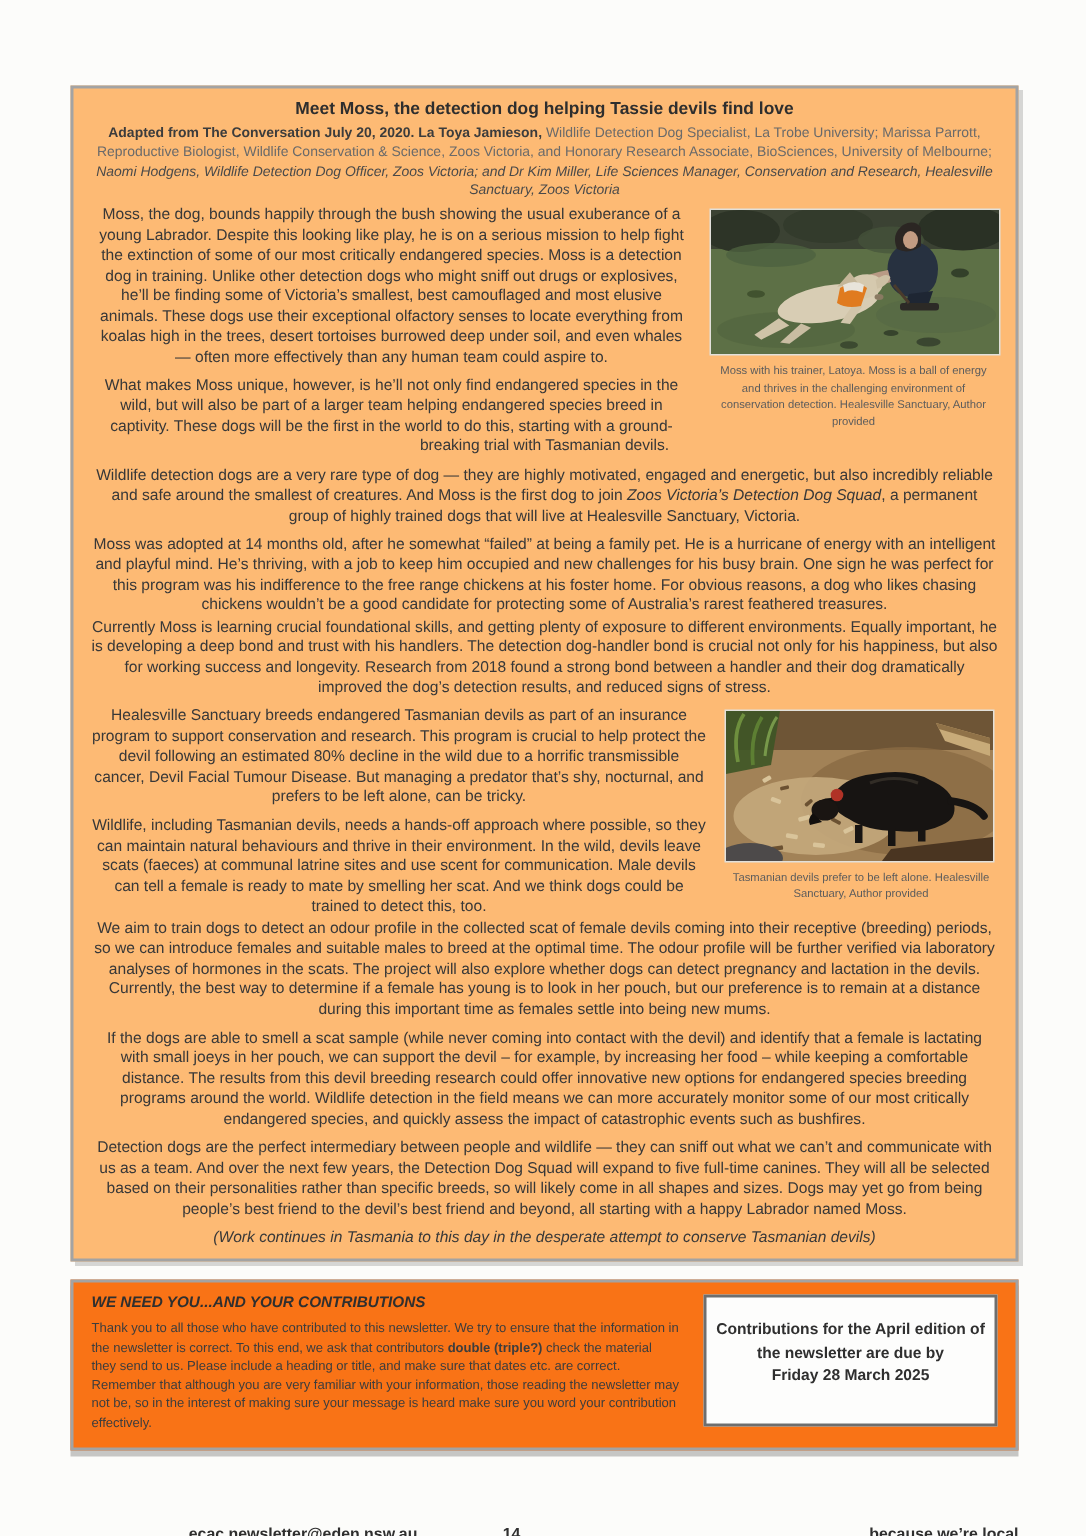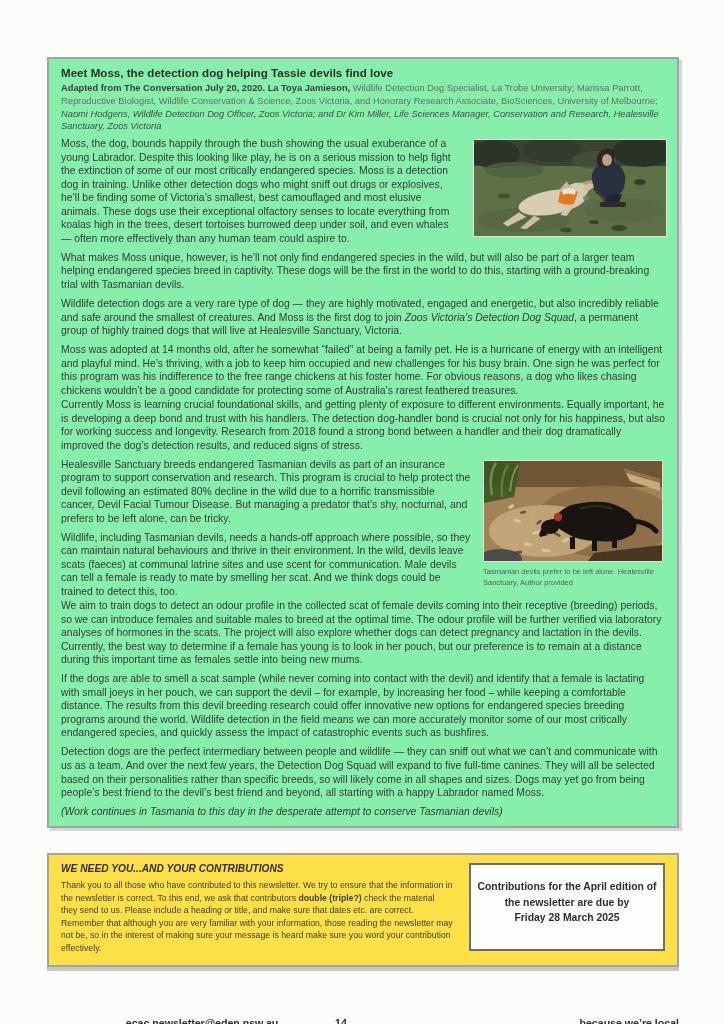--- a/index.html
+++ b/index.html
@@ -8,24 +8,25 @@
     background:#fcfcfa;
     font-family:"Liberation Sans",sans-serif;
     color:#3a3a3a;
     position:relative;
     overflow:hidden;
   }
   .article-box{
     position:absolute;
     left:47px;top:57px;width:632px;
     box-sizing:border-box;
-    background:#86efac;
+    background:#fdba74;
     border:2px solid #a3a3a3;
     box-shadow:3px 3px 0 #d6d6d4;
     padding:7px 12px 6px 12px;
+    text-align:center;
   }
   .article-title{
     font-size:11.6px;font-weight:bold;color:#2e2e2e;
     margin:0 0 3px 0;
   }
   .byline{
     font-size:9.3px;line-height:1.38;margin:0 0 4px 0;color:#6a6a6a;
   }
   .byline .b-bold{font-weight:bold;color:#3c3c3c;}
   .byline .b-italic{font-style:italic;color:#4a4a4a;}
@@ -43,21 +44,21 @@
   .figure svg{display:block;border:1px solid #e2e0da;}
   .caption{
     font-size:7.5px;line-height:1.5;color:#5c5c5c;
     margin-top:4px;
   }
   .inner-italic{font-style:italic;}
   .bottom-box{
     position:absolute;
     left:47px;top:853px;width:632px;
     box-sizing:border-box;
-    background:#fde047;
+    background:#f97316;
     border:2px solid #a3a3a3;
     box-shadow:0 4px 0 #c6c6c4;
     padding:8px 12px 10px 12px;
     display:flex;gap:16px;
   }
   .contrib-left{width:392px;flex:0 0 auto;}
   .contrib-heading{
     font-size:10.2px;font-weight:bold;font-style:italic;color:#2f2f2f;
     margin:0 0 5px 0;
   }
@@ -132,20 +133,21 @@
           <path d="M96 64 L84 76 L90 78 L100 68 Z" fill="#d1c5aa"></path>
           <path d="M112 52 Q120 48 122 52 Q118 58 112 58 Z" fill="#cdc0a4"></path>
           <path d="M86 52 L96 44 L100 52 Z" fill="#c4b698"></path>
         </g>
         <path d="M86 52 Q96 46 104 52 L100 64 Q90 66 84 62 Z" fill="#e07b1f"></path>
         <path d="M88 50 Q96 46 102 50 L101 55 Q93 52 89 55 Z" fill="#e8e4da"></path>
         <ellipse cx="112" cy="58" rx="3" ry="2" fill="#8a7a62"></ellipse>
         <ellipse cx="92" cy="90" rx="6" ry="2.5" fill="#3c4a30"></ellipse>
         <ellipse cx="120" cy="82" rx="5" ry="2" fill="#36432c"></ellipse>
       </svg>
+      <div class="caption">Moss with his trainer, Latoya. Moss is a ball of energy and thrives in the challenging environment of conservation detection. Healesville Sanctuary, Author provided</div>
     </div>
 
     <p>Moss, the dog, bounds happily through the bush showing the usual exuberance of a young Labrador. Despite this looking like play, he is on a serious mission to help fight the extinction of some of our most critically endangered species. Moss is a detection dog in training. Unlike other detection dogs who might sniff out drugs or explosives, he’ll be finding some of Victoria’s smallest, best camouflaged and most elusive animals. These dogs use their exceptional olfactory senses to locate everything from koalas high in the trees, desert tortoises burrowed deep under soil, and even whales — often more effectively than any human team could aspire to.</p>
     <p>What makes Moss unique, however, is he’ll not only find endangered species in the wild, but will also be part of a larger team helping endangered species breed in captivity. These dogs will be the first in the world to do this, starting with a ground-breaking trial with Tasmanian devils.</p>
     <p><span>Wildlife detection dogs are a very rare type of dog — they are highly motivated, engaged and energetic, but also incredibly reliable and safe around the smallest of creatures. And Moss is the first dog to join </span><span class="inner-italic">Zoos Victoria’s Detection Dog Squad</span><span>, a permanent group of highly trained dogs that will live at Healesville Sanctuary, Victoria.</span></p>
     <p class="tight">Moss was adopted at 14 months old, after he somewhat “failed” at being a family pet. He is a hurricane of energy with an intelligent and playful mind. He’s thriving, with a job to keep him occupied and new challenges for his busy brain. One sign he was perfect for this program was his indifference to the free range chickens at his foster home. For obvious reasons, a dog who likes chasing chickens wouldn’t be a good candidate for protecting some of Australia’s rarest feathered treasures.</p>
     <p>Currently Moss is learning crucial foundational skills, and getting plenty of exposure to different environments. Equally important, he is developing a deep bond and trust with his handlers. The detection dog-handler bond is crucial not only for his happiness, but also for working success and longevity. Research from 2018 found a strong bond between a handler and their dog dramatically improved the dog’s detection results, and reduced signs of stress.</p>
 
     <div class="figure fig2">
       <svg width="178" height="100" viewBox="0 0 178 100" xmlns="http://www.w3.org/2000/svg">

